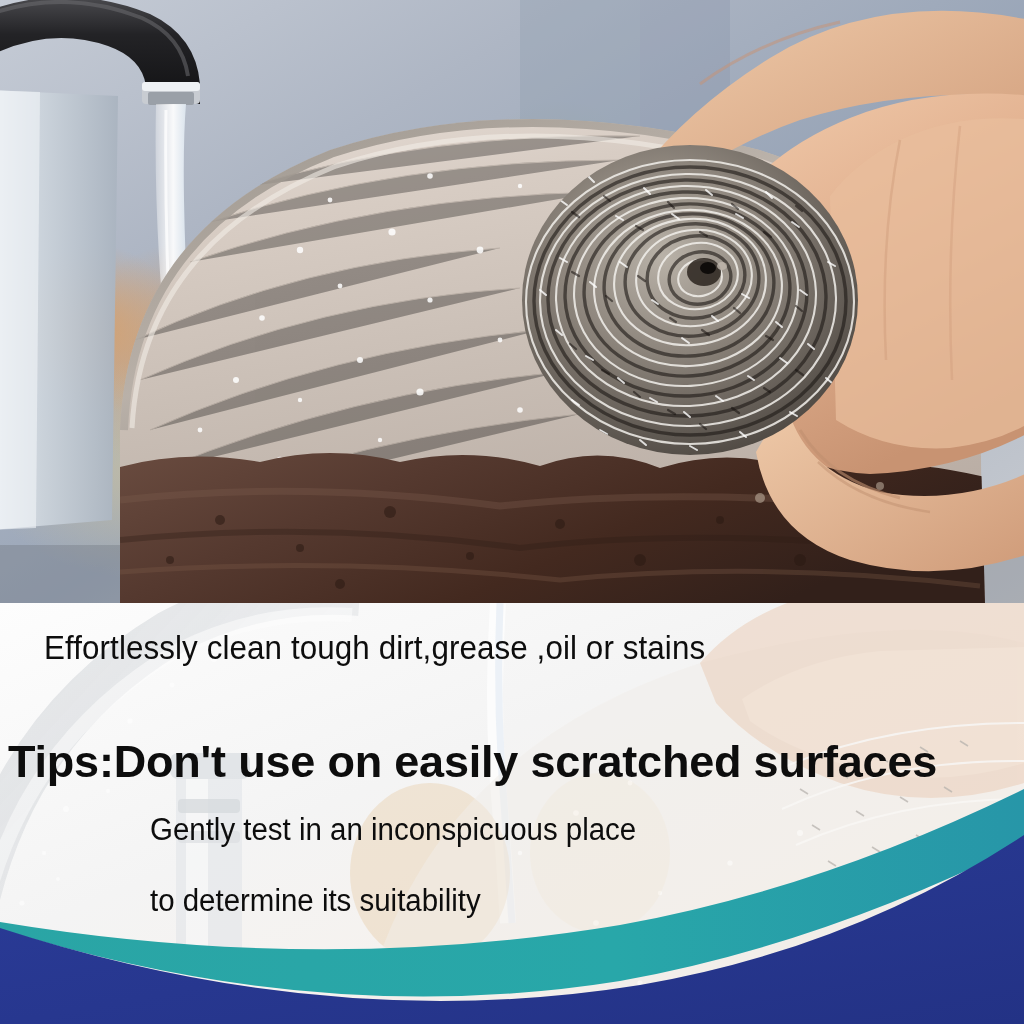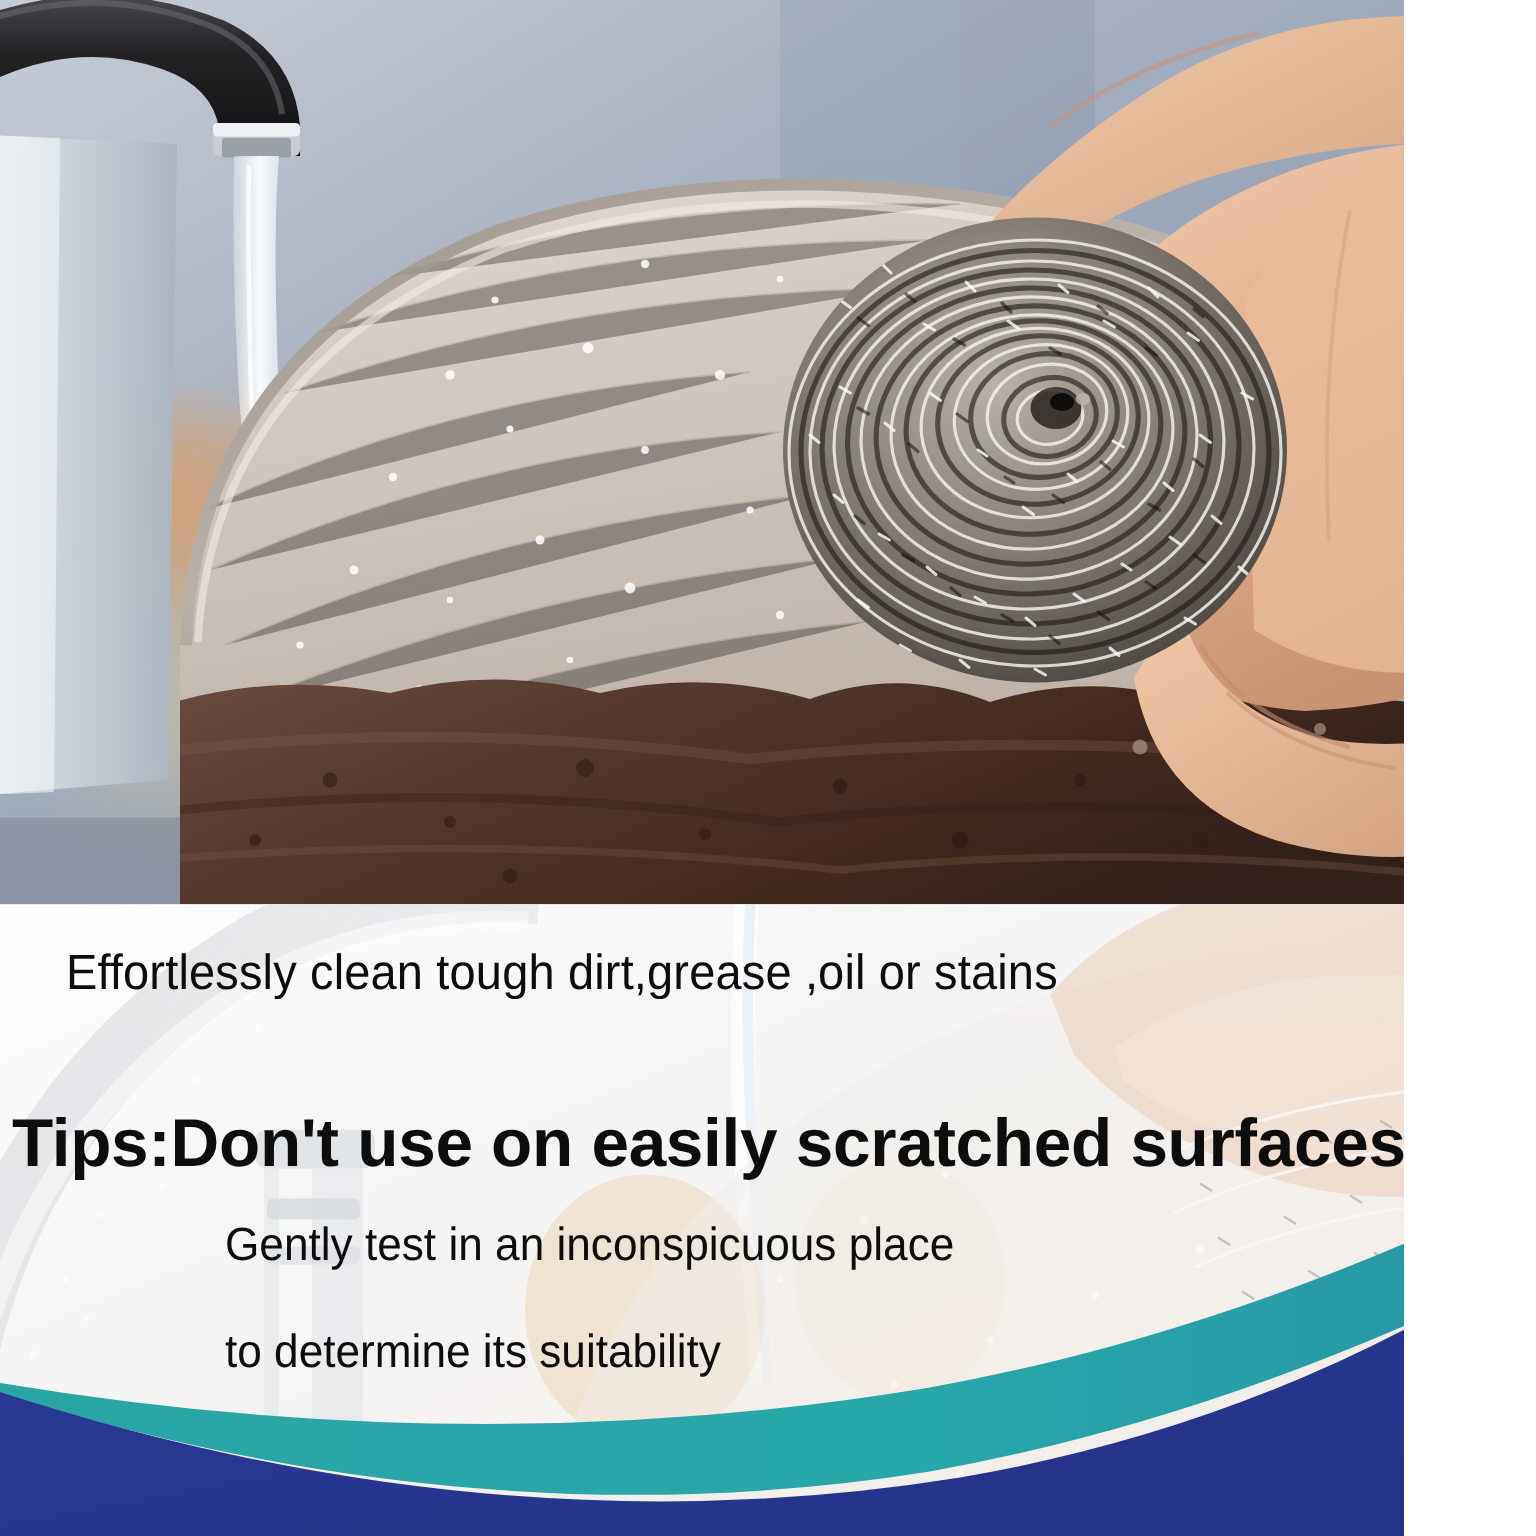--- a/index.html
+++ b/index.html
@@ -1,18 +1,18 @@
 <!DOCTYPE html>
 <html><head>
 <meta charset="utf-8">
 <style>
   html,body{margin:0;padding:0;background:#fff;}
   body{width:1024px;height:1024px;overflow:hidden;
        font-family:"Liberation Sans","DejaVu Sans",sans-serif;}
-  .stage{position:relative;width:936px;height:1024px;overflow:hidden;background:#fff;}
+  .stage{position:relative;width:1024px;height:1024px;overflow:hidden;background:#fff;}
 
   
   .photo{position:absolute;left:0;top:0;width:1024px;height:603px;overflow:hidden;}
   .photo svg{position:absolute;left:0;top:0;}
 
   
   .panel{position:absolute;left:0;top:603px;width:1024px;height:421px;overflow:hidden;background:#f7f6f4;}
   .panel .bgart{position:absolute;left:0;top:0;width:1024px;height:421px;}
 
   

